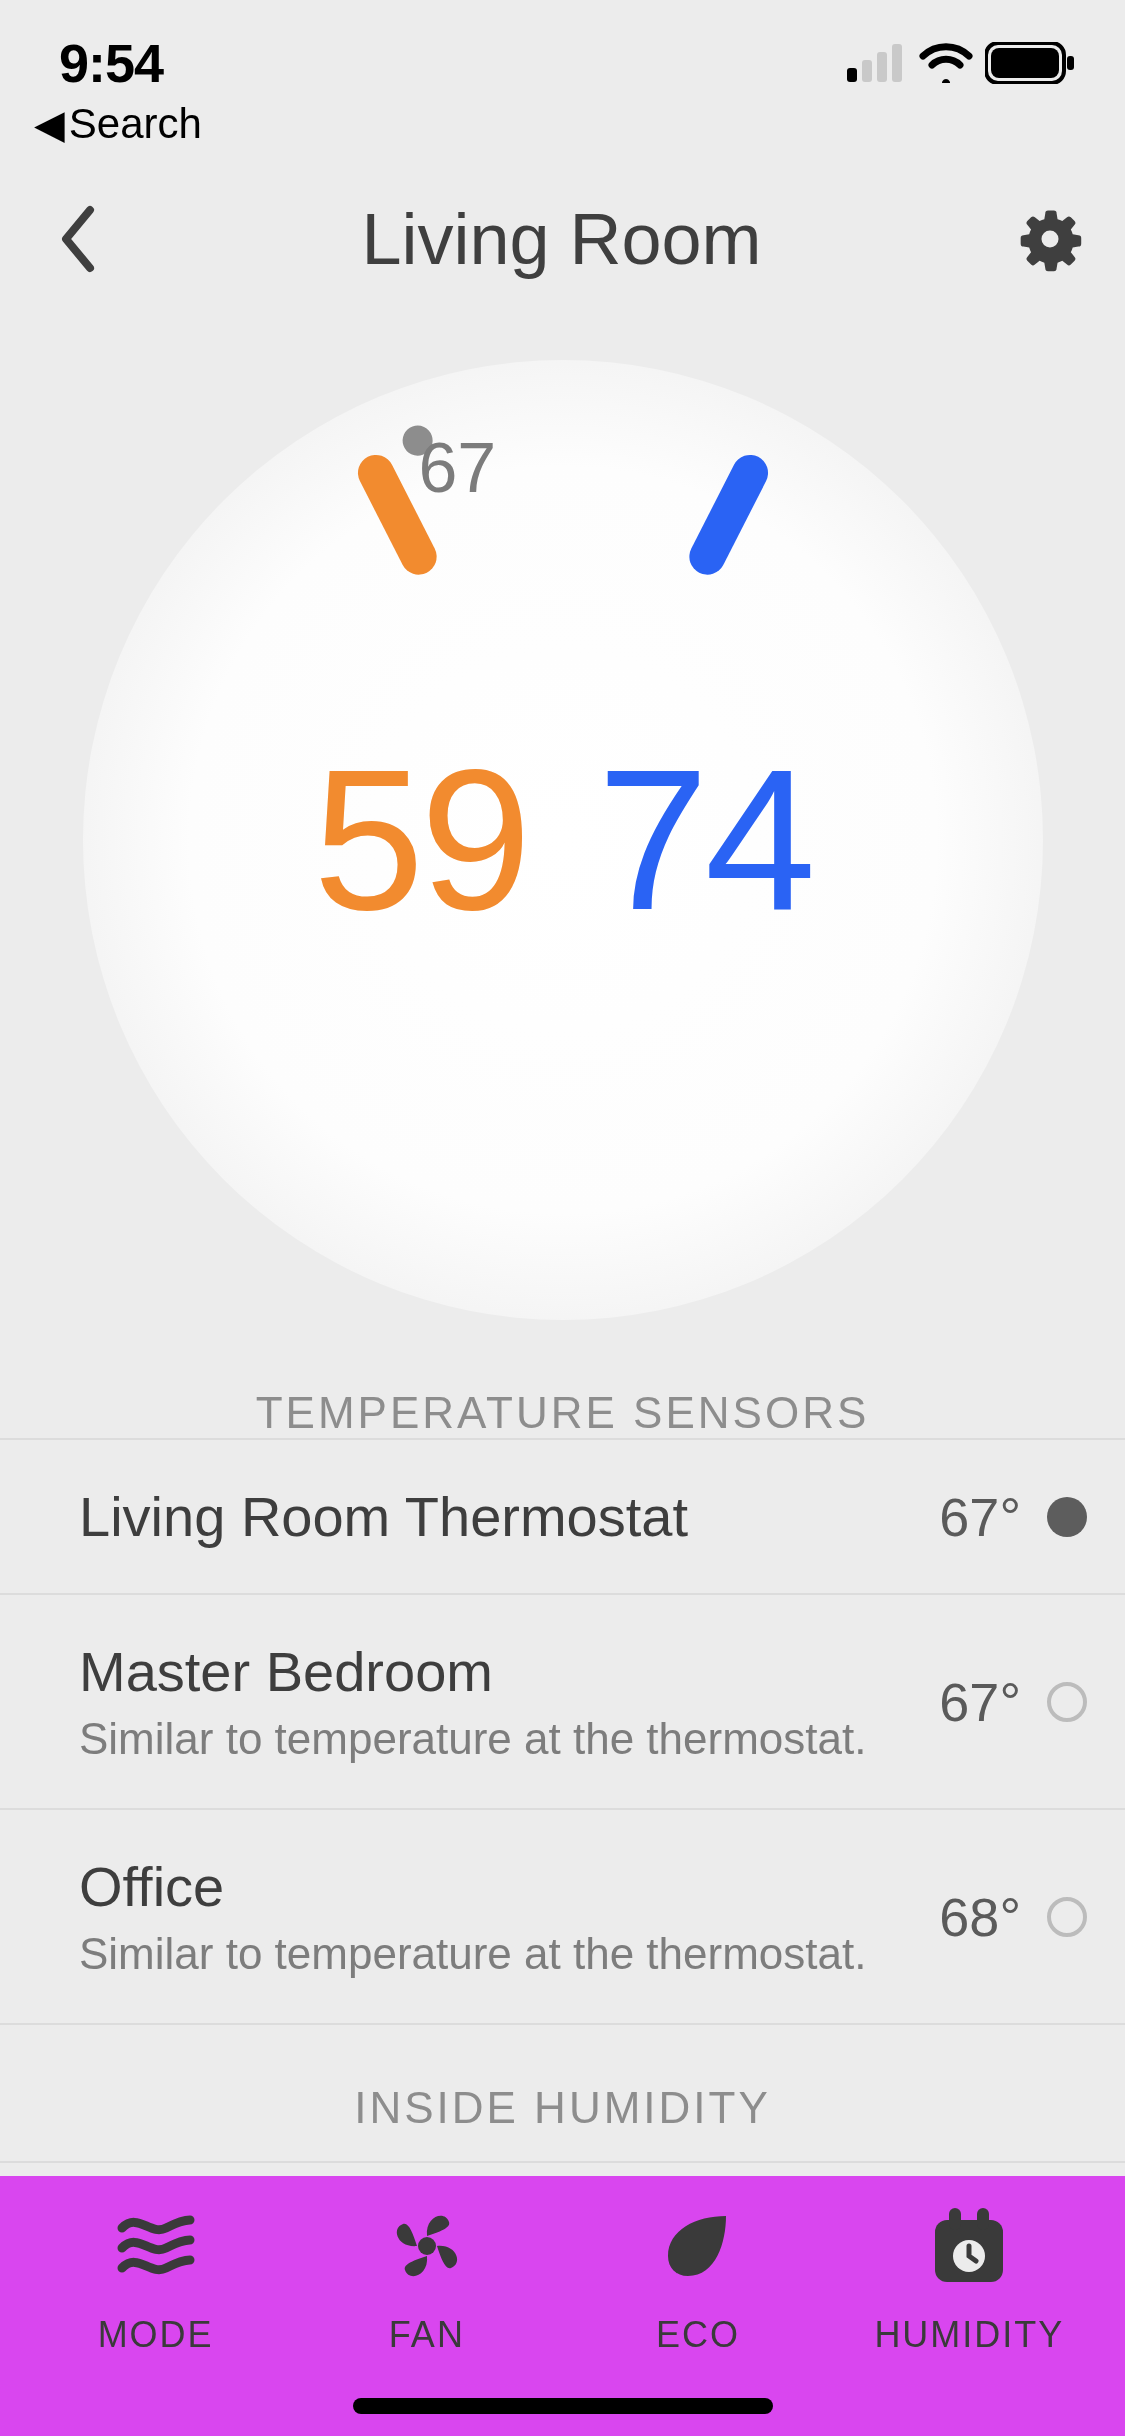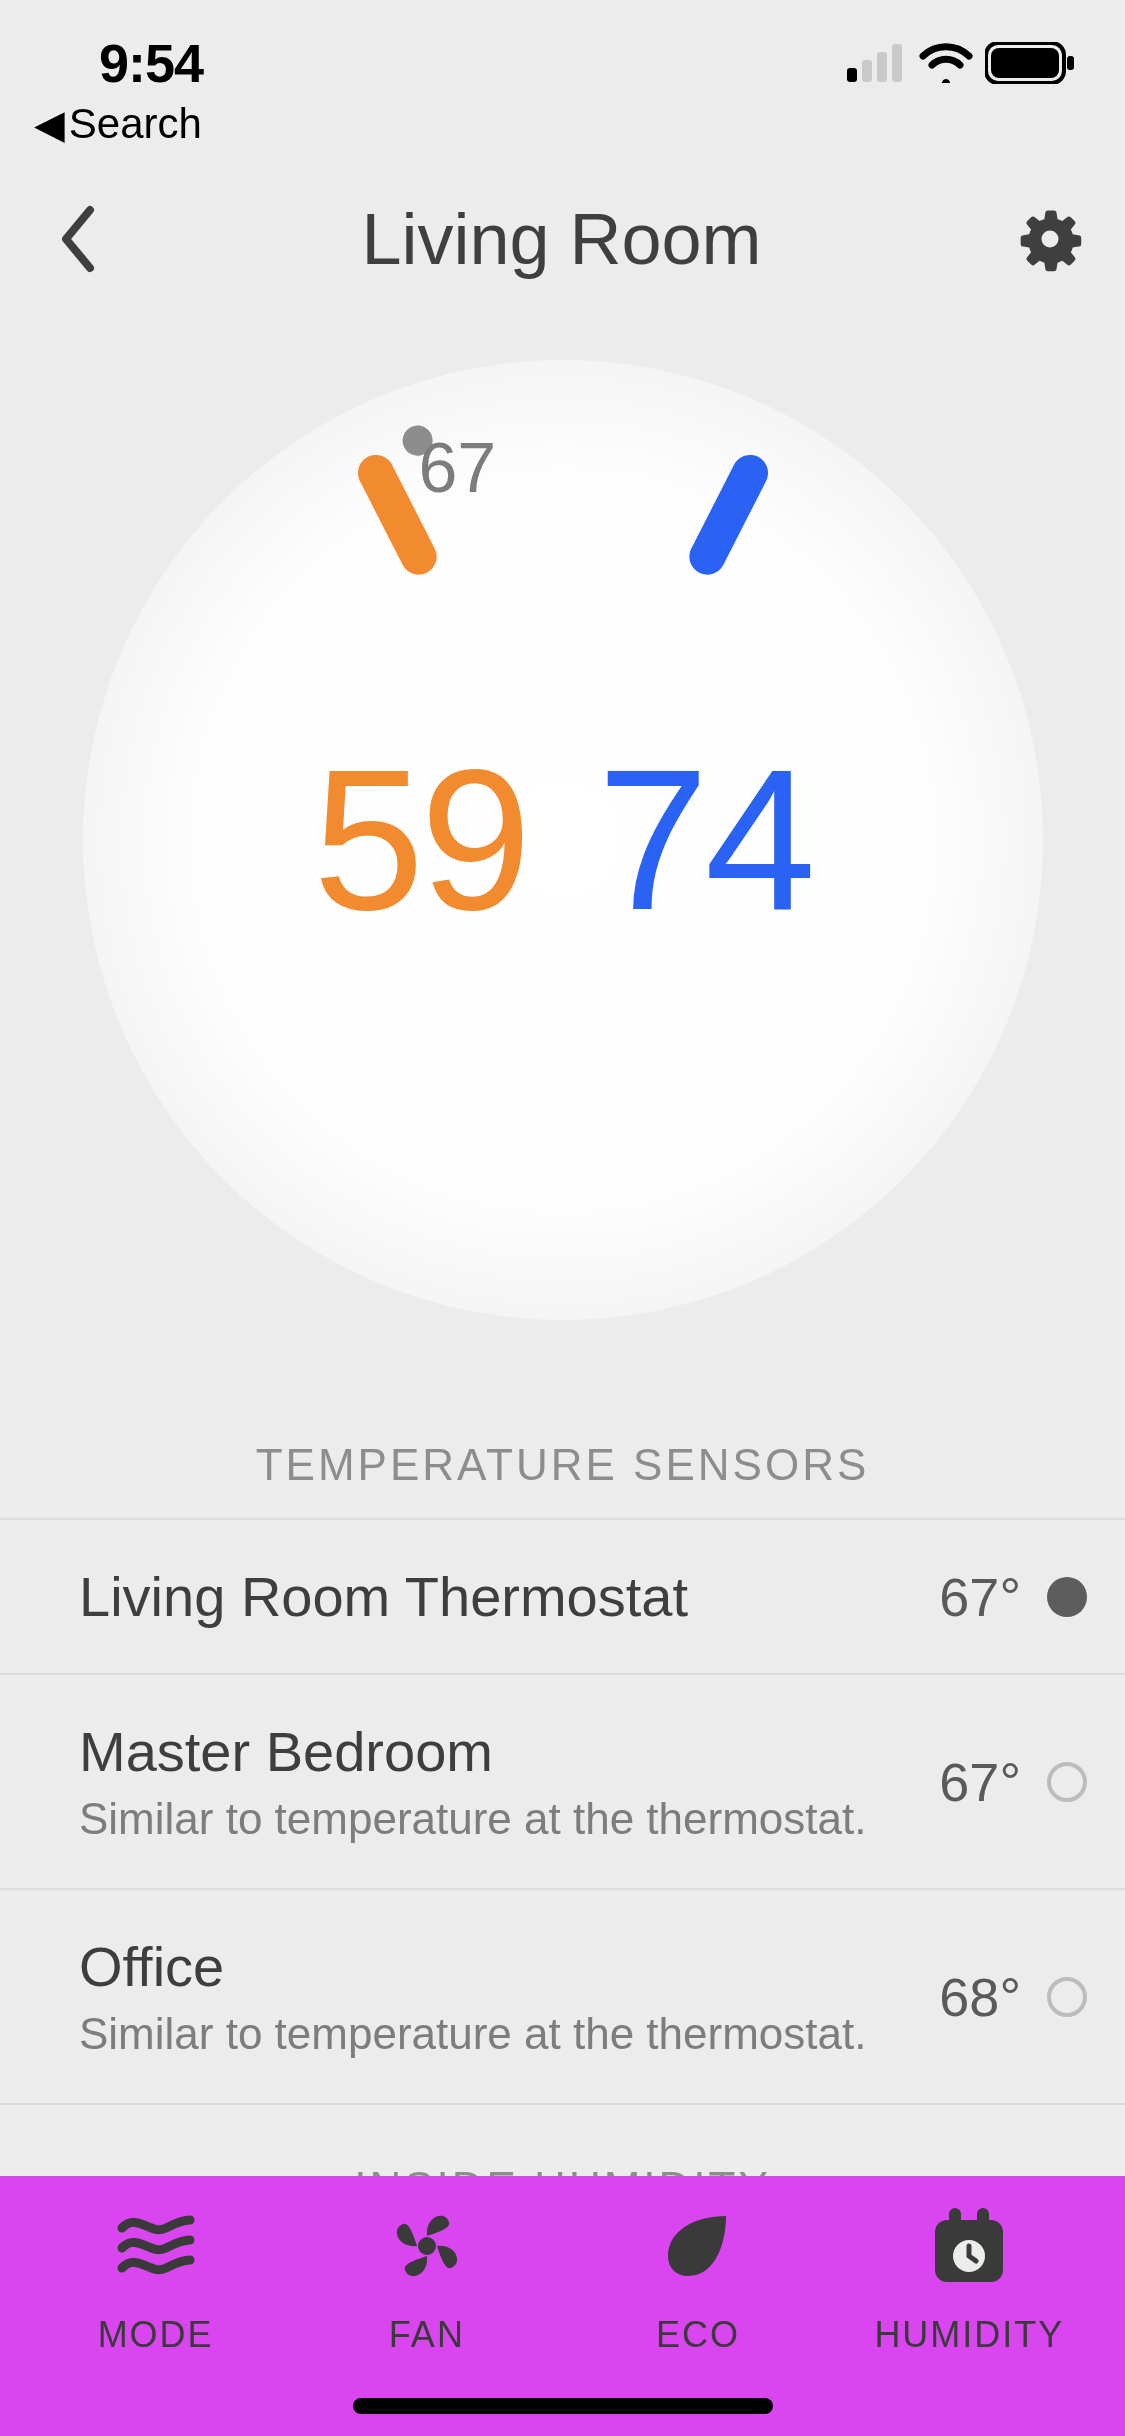--- a/index.html
+++ b/index.html
@@ -9,21 +9,21 @@
     background: #ececec;
     font-family: -apple-system, "Helvetica Neue", Arial, sans-serif;
     color: #3f3f3f;
     position: relative;
     overflow: hidden;
   }
   .status-bar {
     display: flex;
     justify-content: space-between;
     align-items: center;
-    padding: 25px 50px 0 99px;
+    padding: 25px 50px 0 59px;
     height: 100px;
   }
   .status-time { font-size: 54px; font-weight: 600; color: #000; letter-spacing: -1px;}
   .status-right { display: flex; align-items: center; gap: 12px; }
   .back-search {
     padding: 0 0 0 34px;
     font-size: 42px;
     color: #000;
     display: flex;
     align-items: center;
@@ -101,22 +101,21 @@
     font-weight: 400;
     letter-spacing: -4px;
   }
   .sp-heat { color: #f28b2f; }
   .sp-cool { color: #2a63f4; }
   .section-header {
     text-align: center;
     font-size: 44px;
     letter-spacing: 3px;
     color: #8d8d8d;
-    margin-top: 120px;
-    padding-bottom: 28px;
+    margin-top: 68px;
   }
   .sensor-list { border-top: 2px solid #dcdcdc; }
   .sensor-row {
     display: flex;
     align-items: center;
     justify-content: space-between;
     padding: 44px 38px 44px 38px;
     border-bottom: 2px solid #dcdcdc;
   }
   .sensor-left { flex: 1; margin-left: 41px; }

